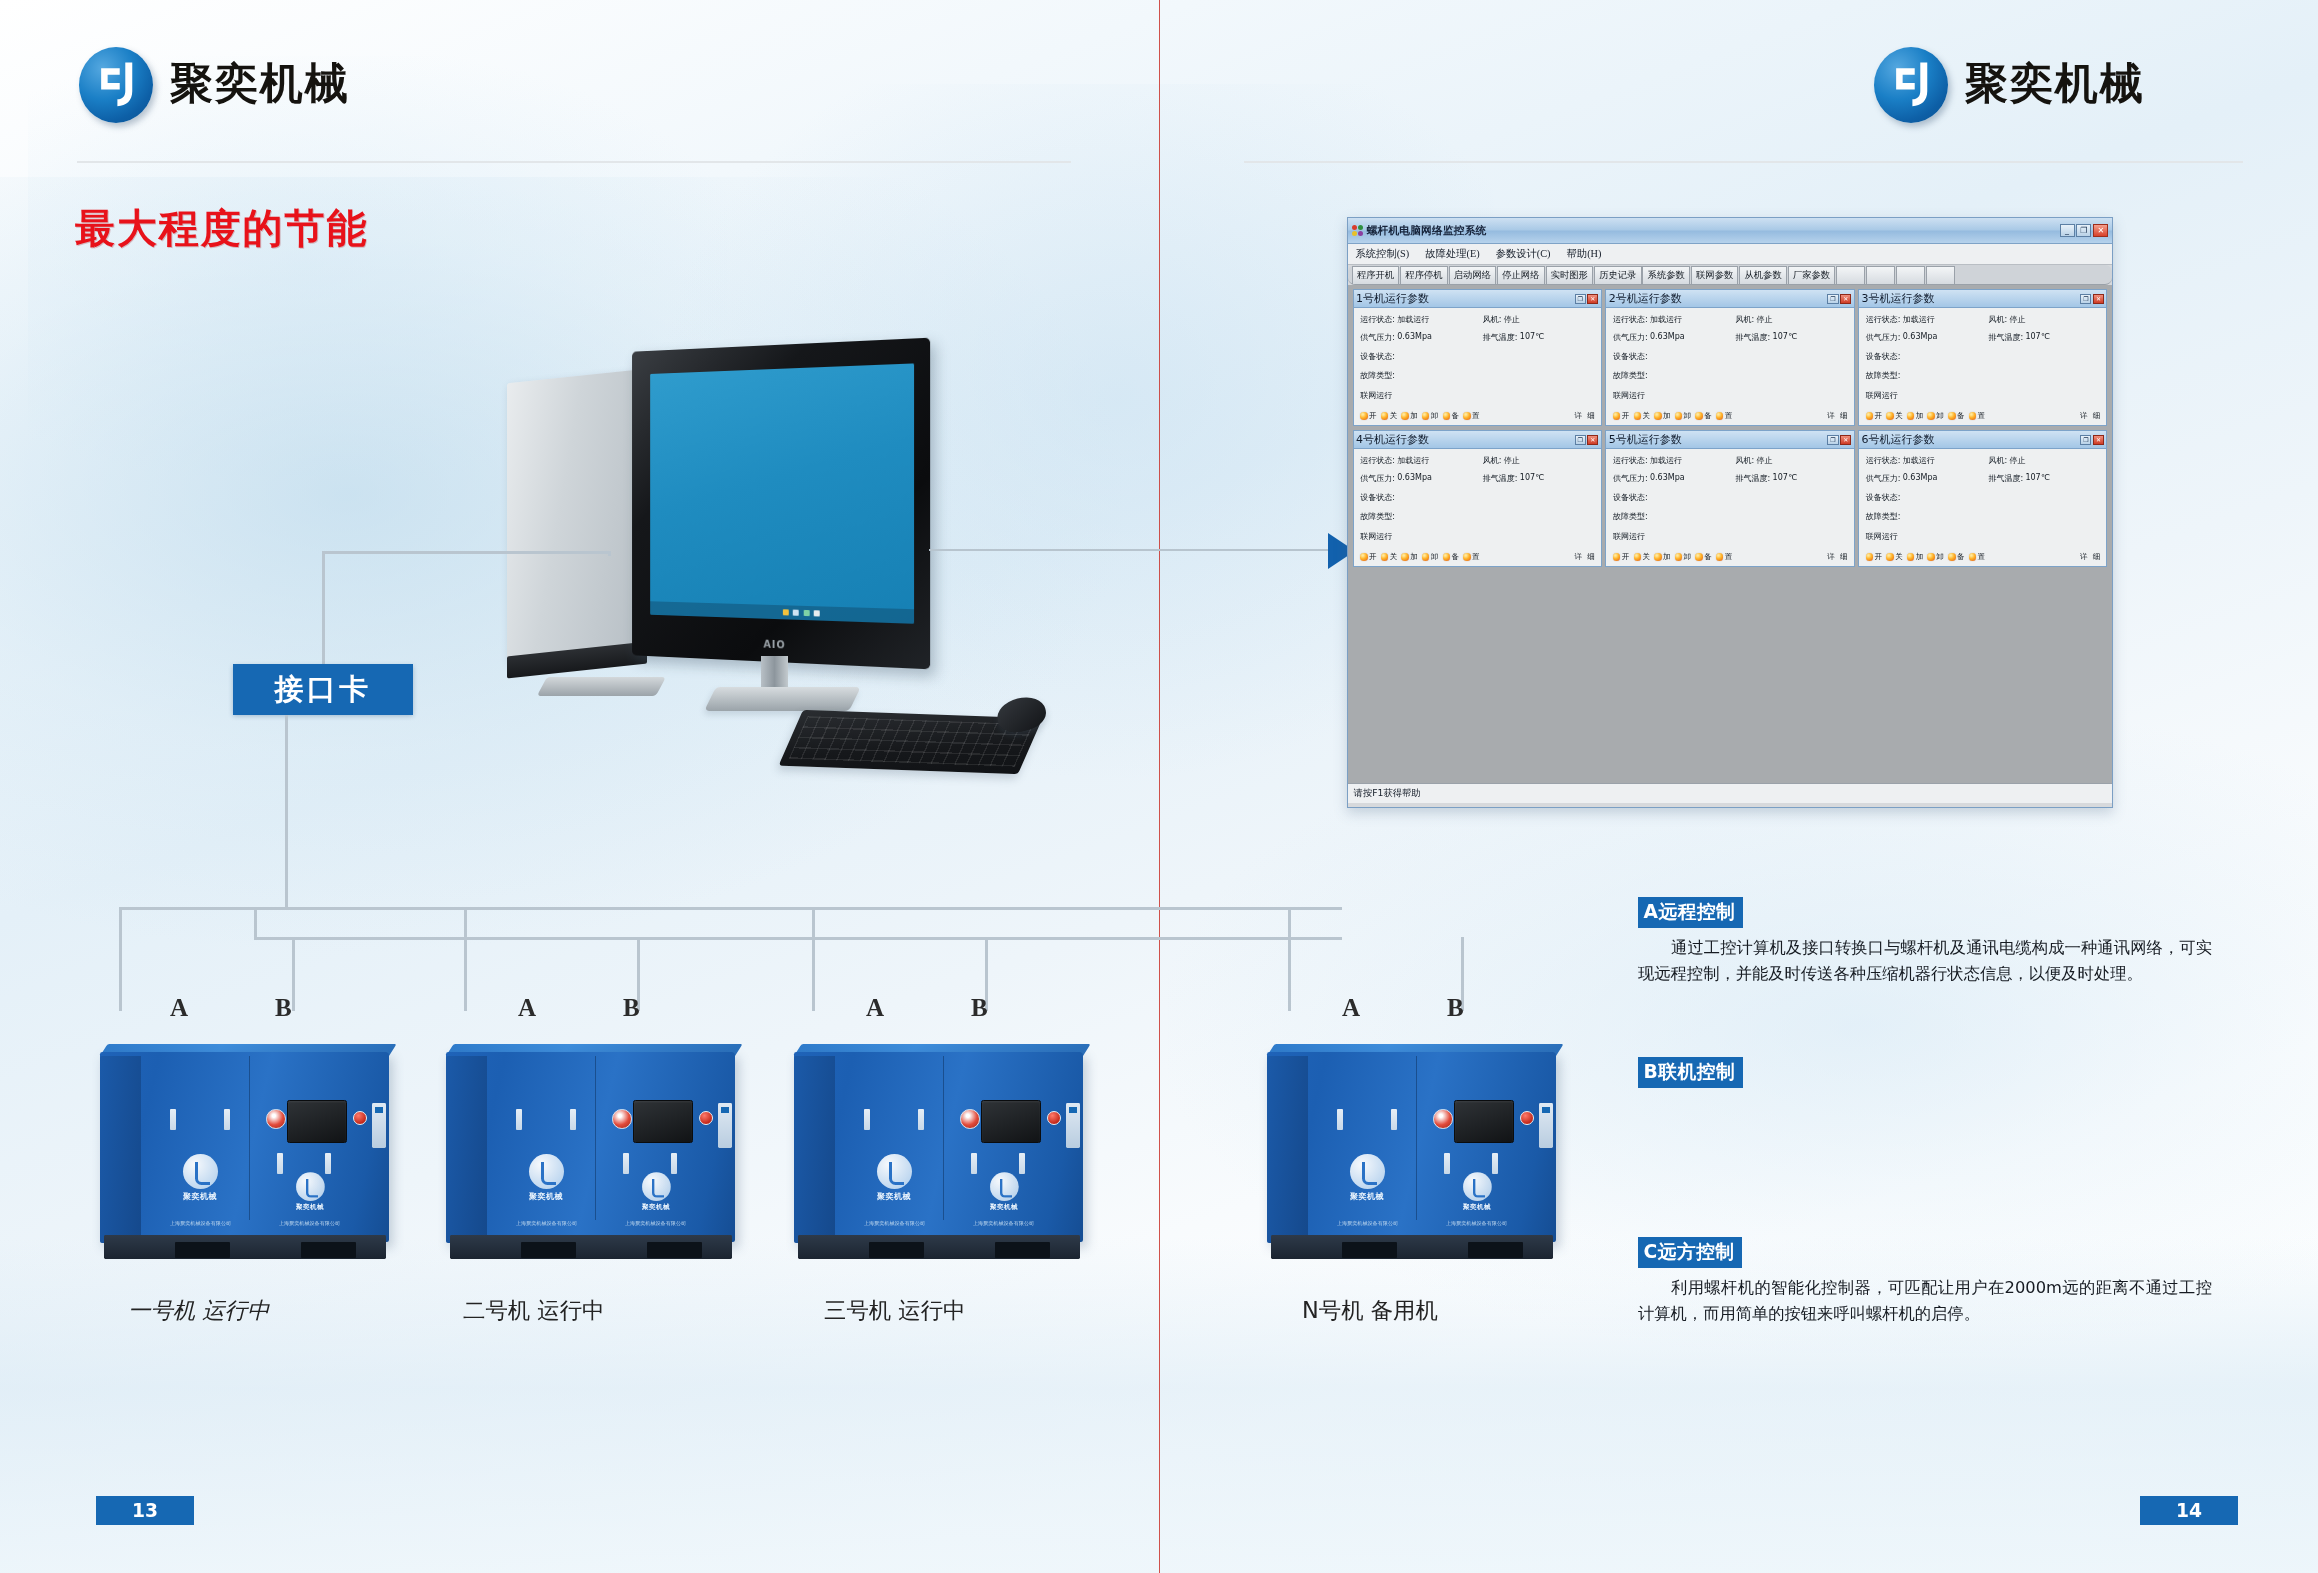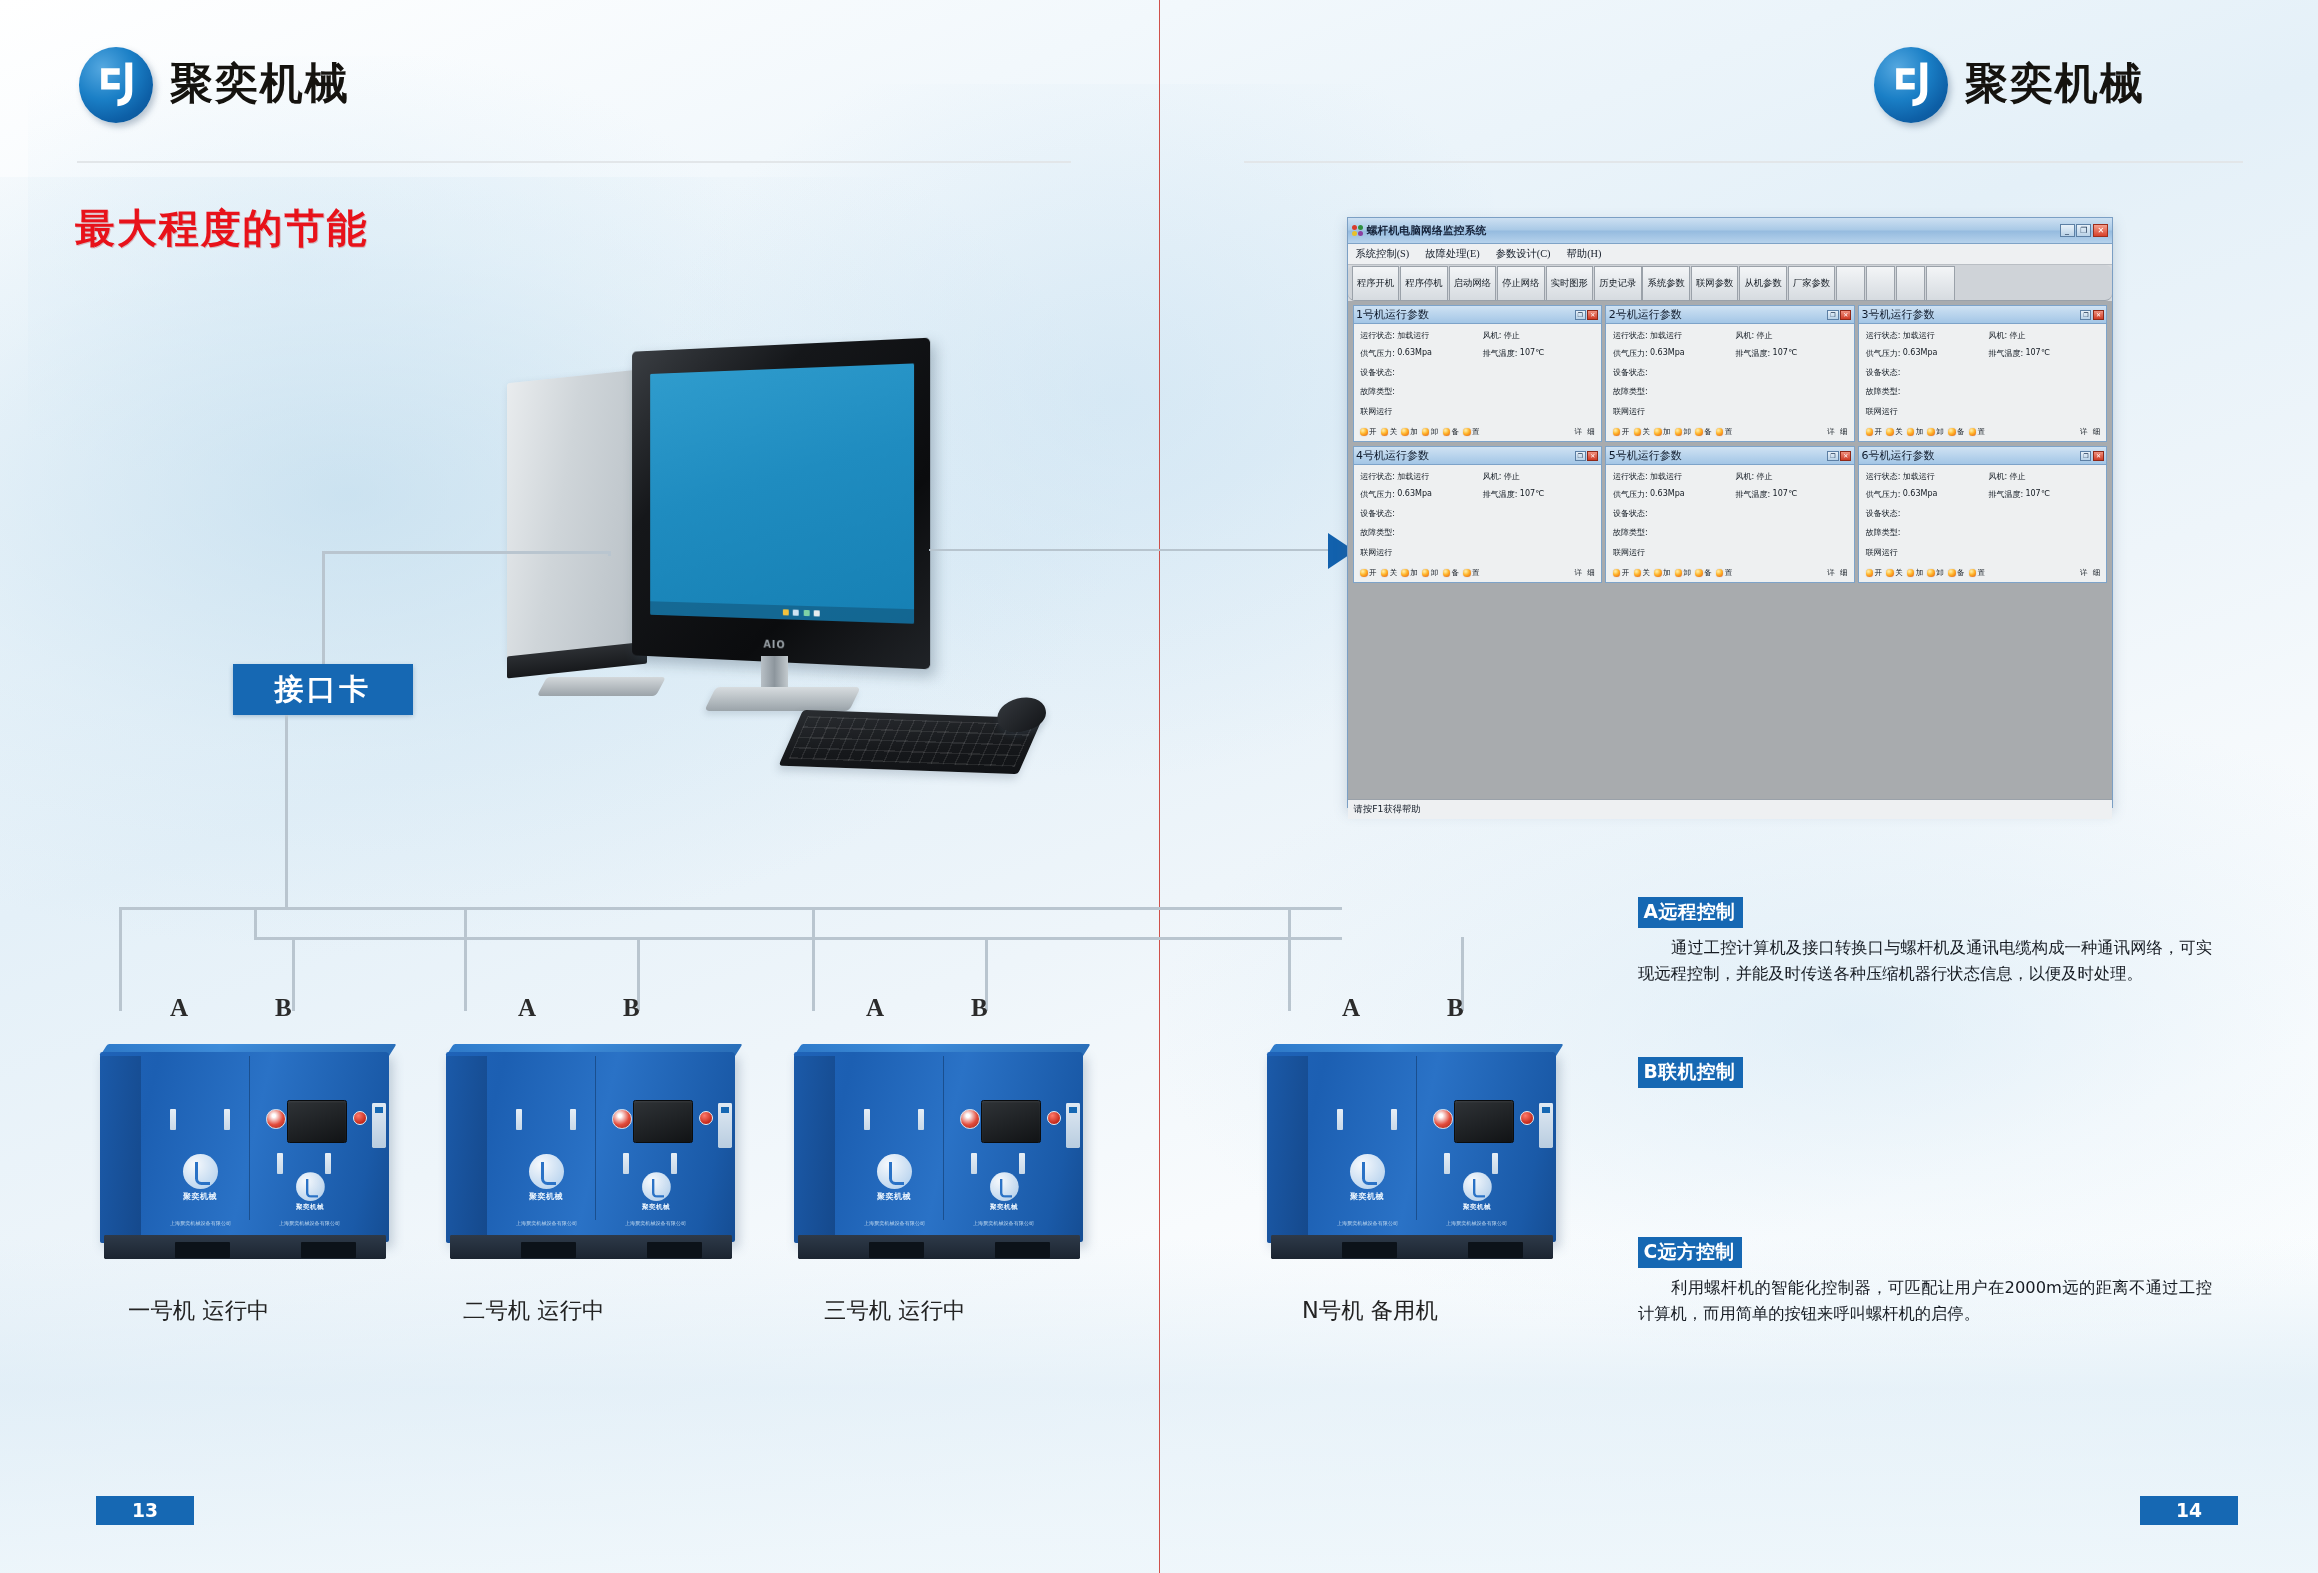--- a/index.html
+++ b/index.html
@@ -268,21 +268,21 @@
   }
   .win-btn.close { background:linear-gradient(180deg,#f4a08f,#d8412a); color:#fff; border-color:#9e2d1c; font-weight:700; }
 
   .menu-bar {
     height:20.5px; background:#eef0f2; border-bottom:0.5px solid #b9bec4;
     display:flex; align-items:center; padding-left:7.5px; gap:16px;font-family:Liberation Serif, serif;
   }
   .menu-item { font-size:10.3px; color:#141c28; }
 
   .tab-bar {
-    height:36px; background:#cfd3d8; display:flex; align-items:stretch; padding:1.9px 0 0 3.7px; gap:0.9px;
+    height:20px; background:#cfd3d8; display:flex; align-items:stretch; padding:1.9px 0 0 3.7px; gap:0.9px;
     border-bottom:0.9px solid #9aa1a9;
     border-radius:7px;
   }
   .tab {
     background:linear-gradient(180deg,#f3f5f7,#d6dbe0);
     border:0.5px solid #9aa1a9; border-bottom:none;
     padding:0 4.2px; display:flex; align-items:center; font-size:9.3px; color:#111820; white-space:nowrap;
   }
   .tab.blank { min-width:29px; }
 
@@ -438,21 +438,21 @@
   <div class="mach-logo" style="left:182px; top:134px; transform:scale(.82);">
     <div class="ml-circle"></div>
     <div class="ml-name">聚奕机械</div>
   </div>
   <div class="mach-foot-text" style="left:47px; top:186px;">上海聚奕机械设备有限公司</div>
   <div class="mach-foot-text" style="left:156px; top:186px;">上海聚奕机械设备有限公司</div>
   <div class="mach-base"></div>
   <div class="base-cut" style="left:75px;"></div>
   <div class="base-cut" style="left:201px;"></div>
 </div>
-<div class="mach-label" style="left:128px; top:1295px;">一号机 运行中</div>
+<div class="mach-label" style="left:128px; top:1295px;font-style:italic;">一号机 运行中</div>
 
 <div class="machine" style="left:446px; top:1034px;">
   <div class="mach-top"></div>
   <div class="mach-body"></div>
   <div class="mach-left-face"></div>
   <div class="mach-split" style="left:149px;"></div>
   <div class="vent" style="left:70px; top:75px;"></div>
   <div class="vent" style="left:124px; top:75px;"></div>
   <div class="vent" style="left:177px; top:119px;"></div>
   <div class="vent" style="left:225px; top:119px;"></div>

